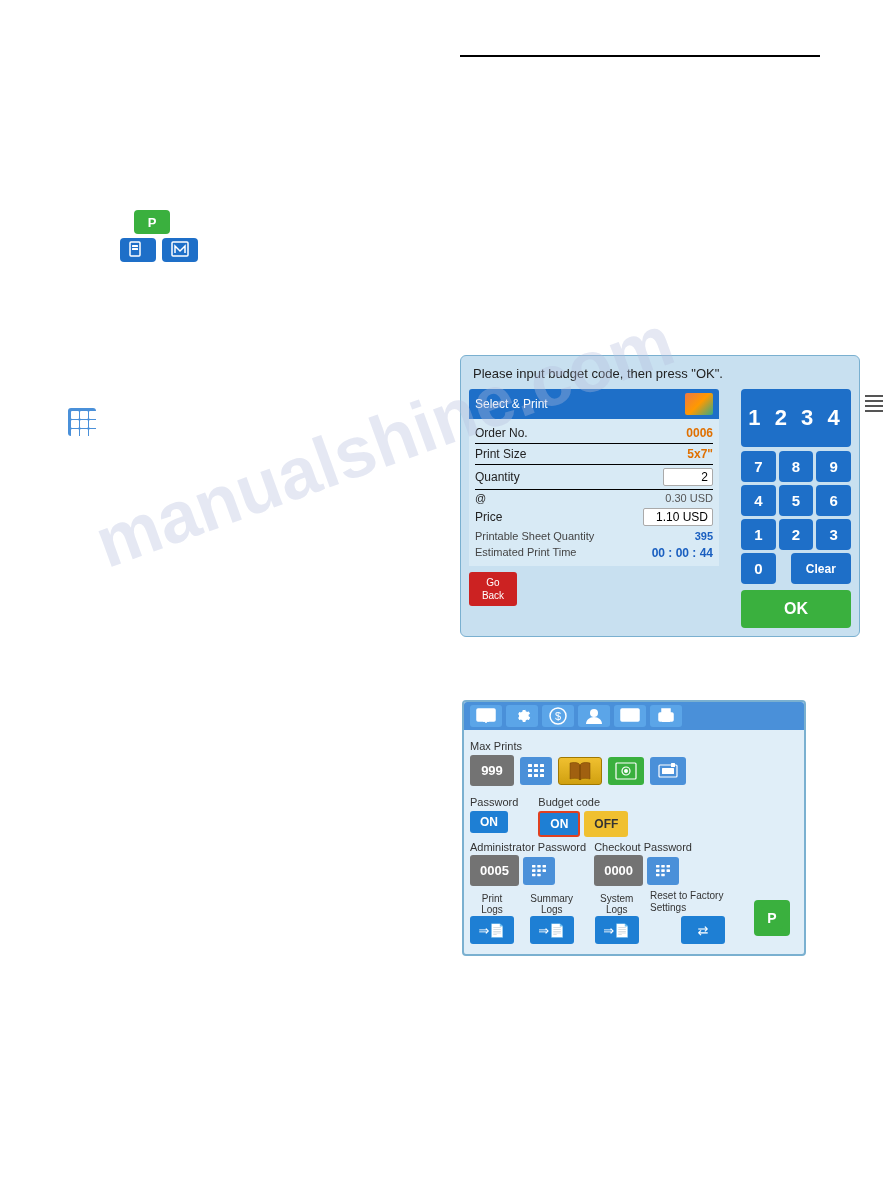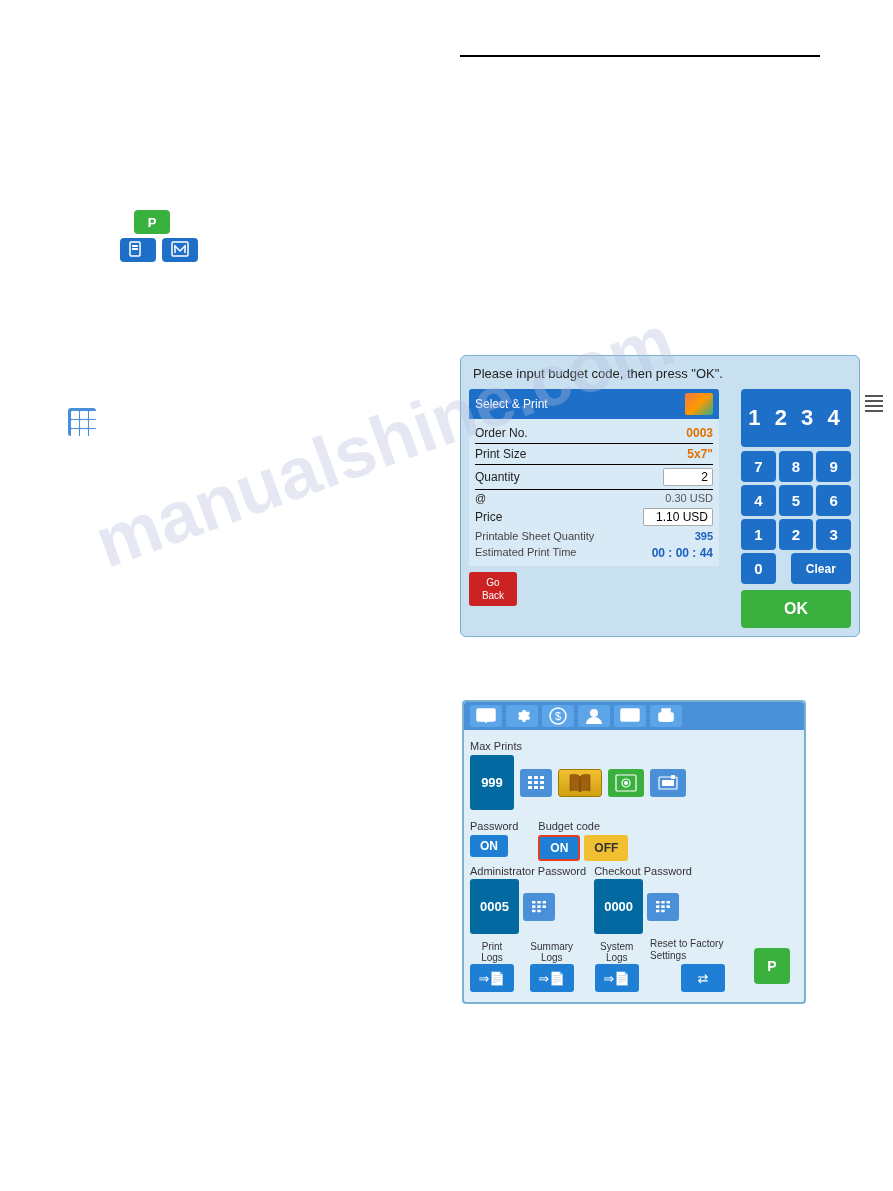--- a/index.html
+++ b/index.html
@@ -328,26 +328,26 @@
       color: #333;
       margin-bottom: 3px;
     }
     .settings-row {
       display: flex;
       gap: 6px;
       align-items: center;
       margin-bottom: 6px;
     }
     .settings-val-box {
-      background: #0369a1;
+      background: #737373;
       color: #fff;
       border-radius: 3px;
       font-size: 13px;
       font-weight: bold;
-      padding: 20px 10px;
+      padding: 8px 10px;
       min-width: 44px;
       text-align: center;
     }
     .settings-icon-btn {
       background: #4a90d9;
       border: none;
       border-radius: 3px;
       width: 32px;
       height: 28px;
       cursor: pointer;
@@ -573,21 +573,21 @@
 
     <div class="budget-left">
       <div class="budget-left-header">
         <span>Select &amp; Print</span>
         <div class="budget-thumbnail"></div>
       </div>
       <div class="budget-rows">
 
         <div class="budget-row">
           <span>Order No.</span>
-          <span class="budget-val-orange">0003</span>
+          <span class="budget-val-orange">0006</span>
         </div>
 
         <div class="budget-row">
           <span>Print Size</span>
           <span class="budget-val-orange">5x7"</span>
         </div>
 
         <div class="budget-row">
           <span>Quantity</span>
           <input type="text" class="budget-input-field" value="2" style="">

